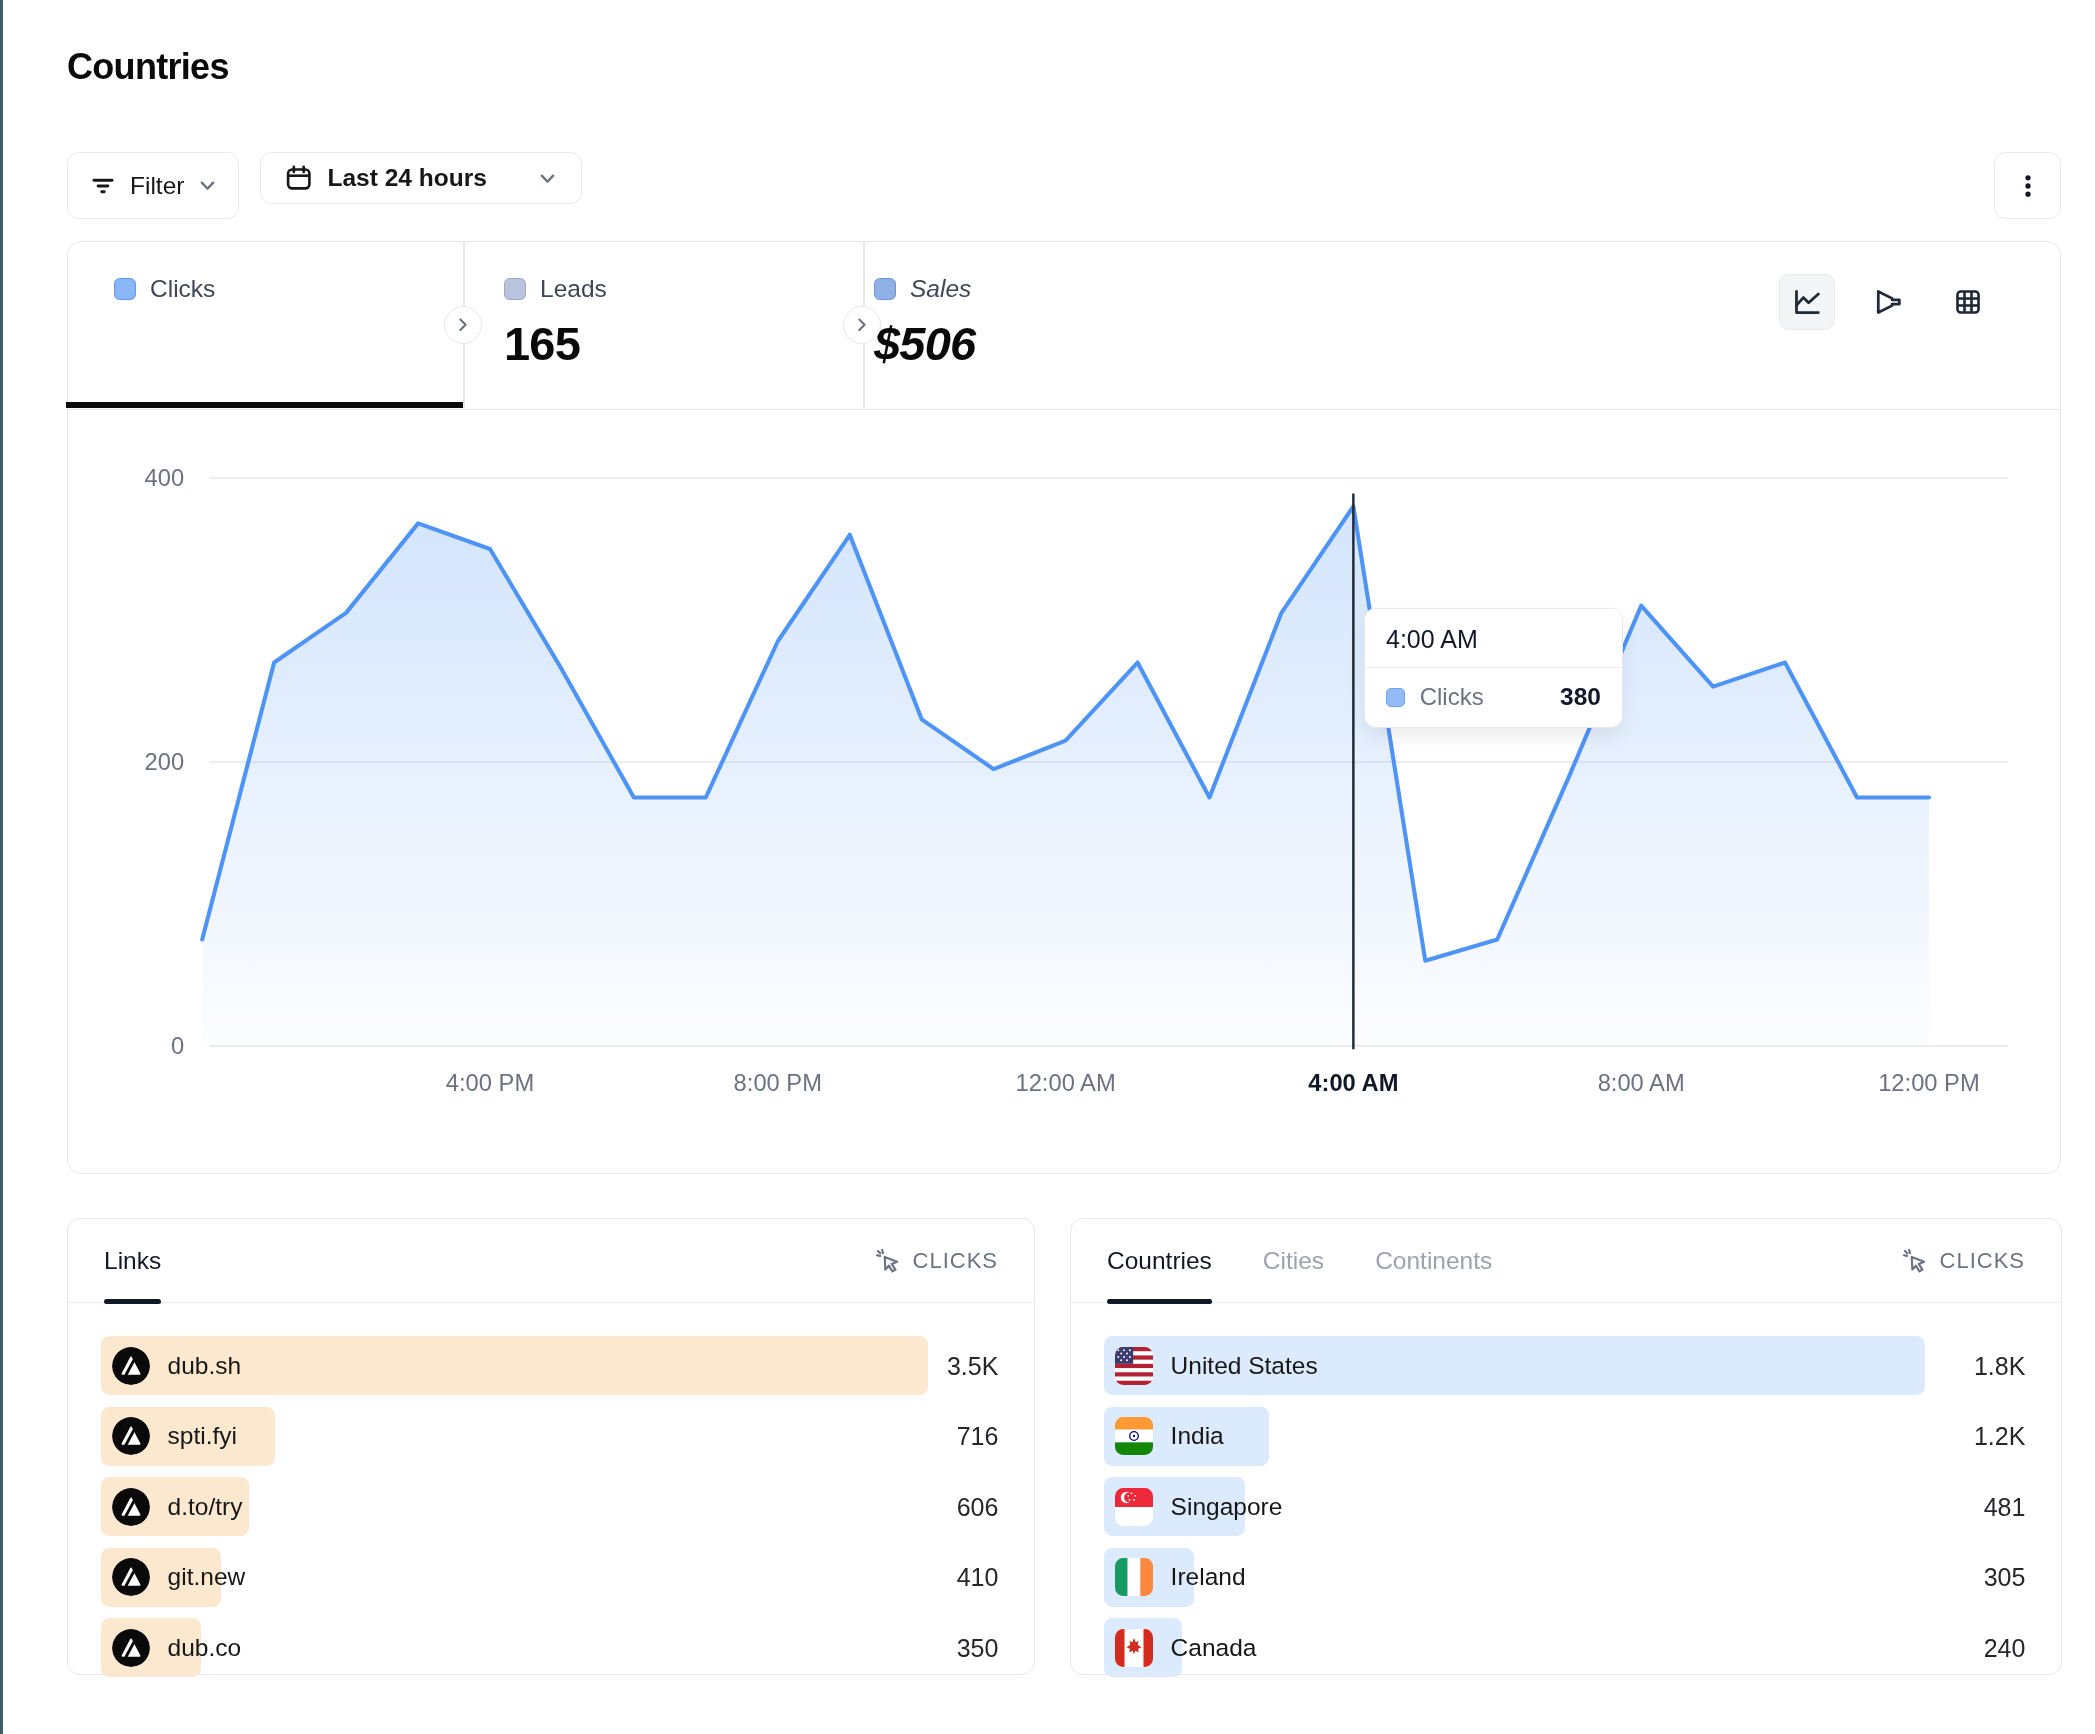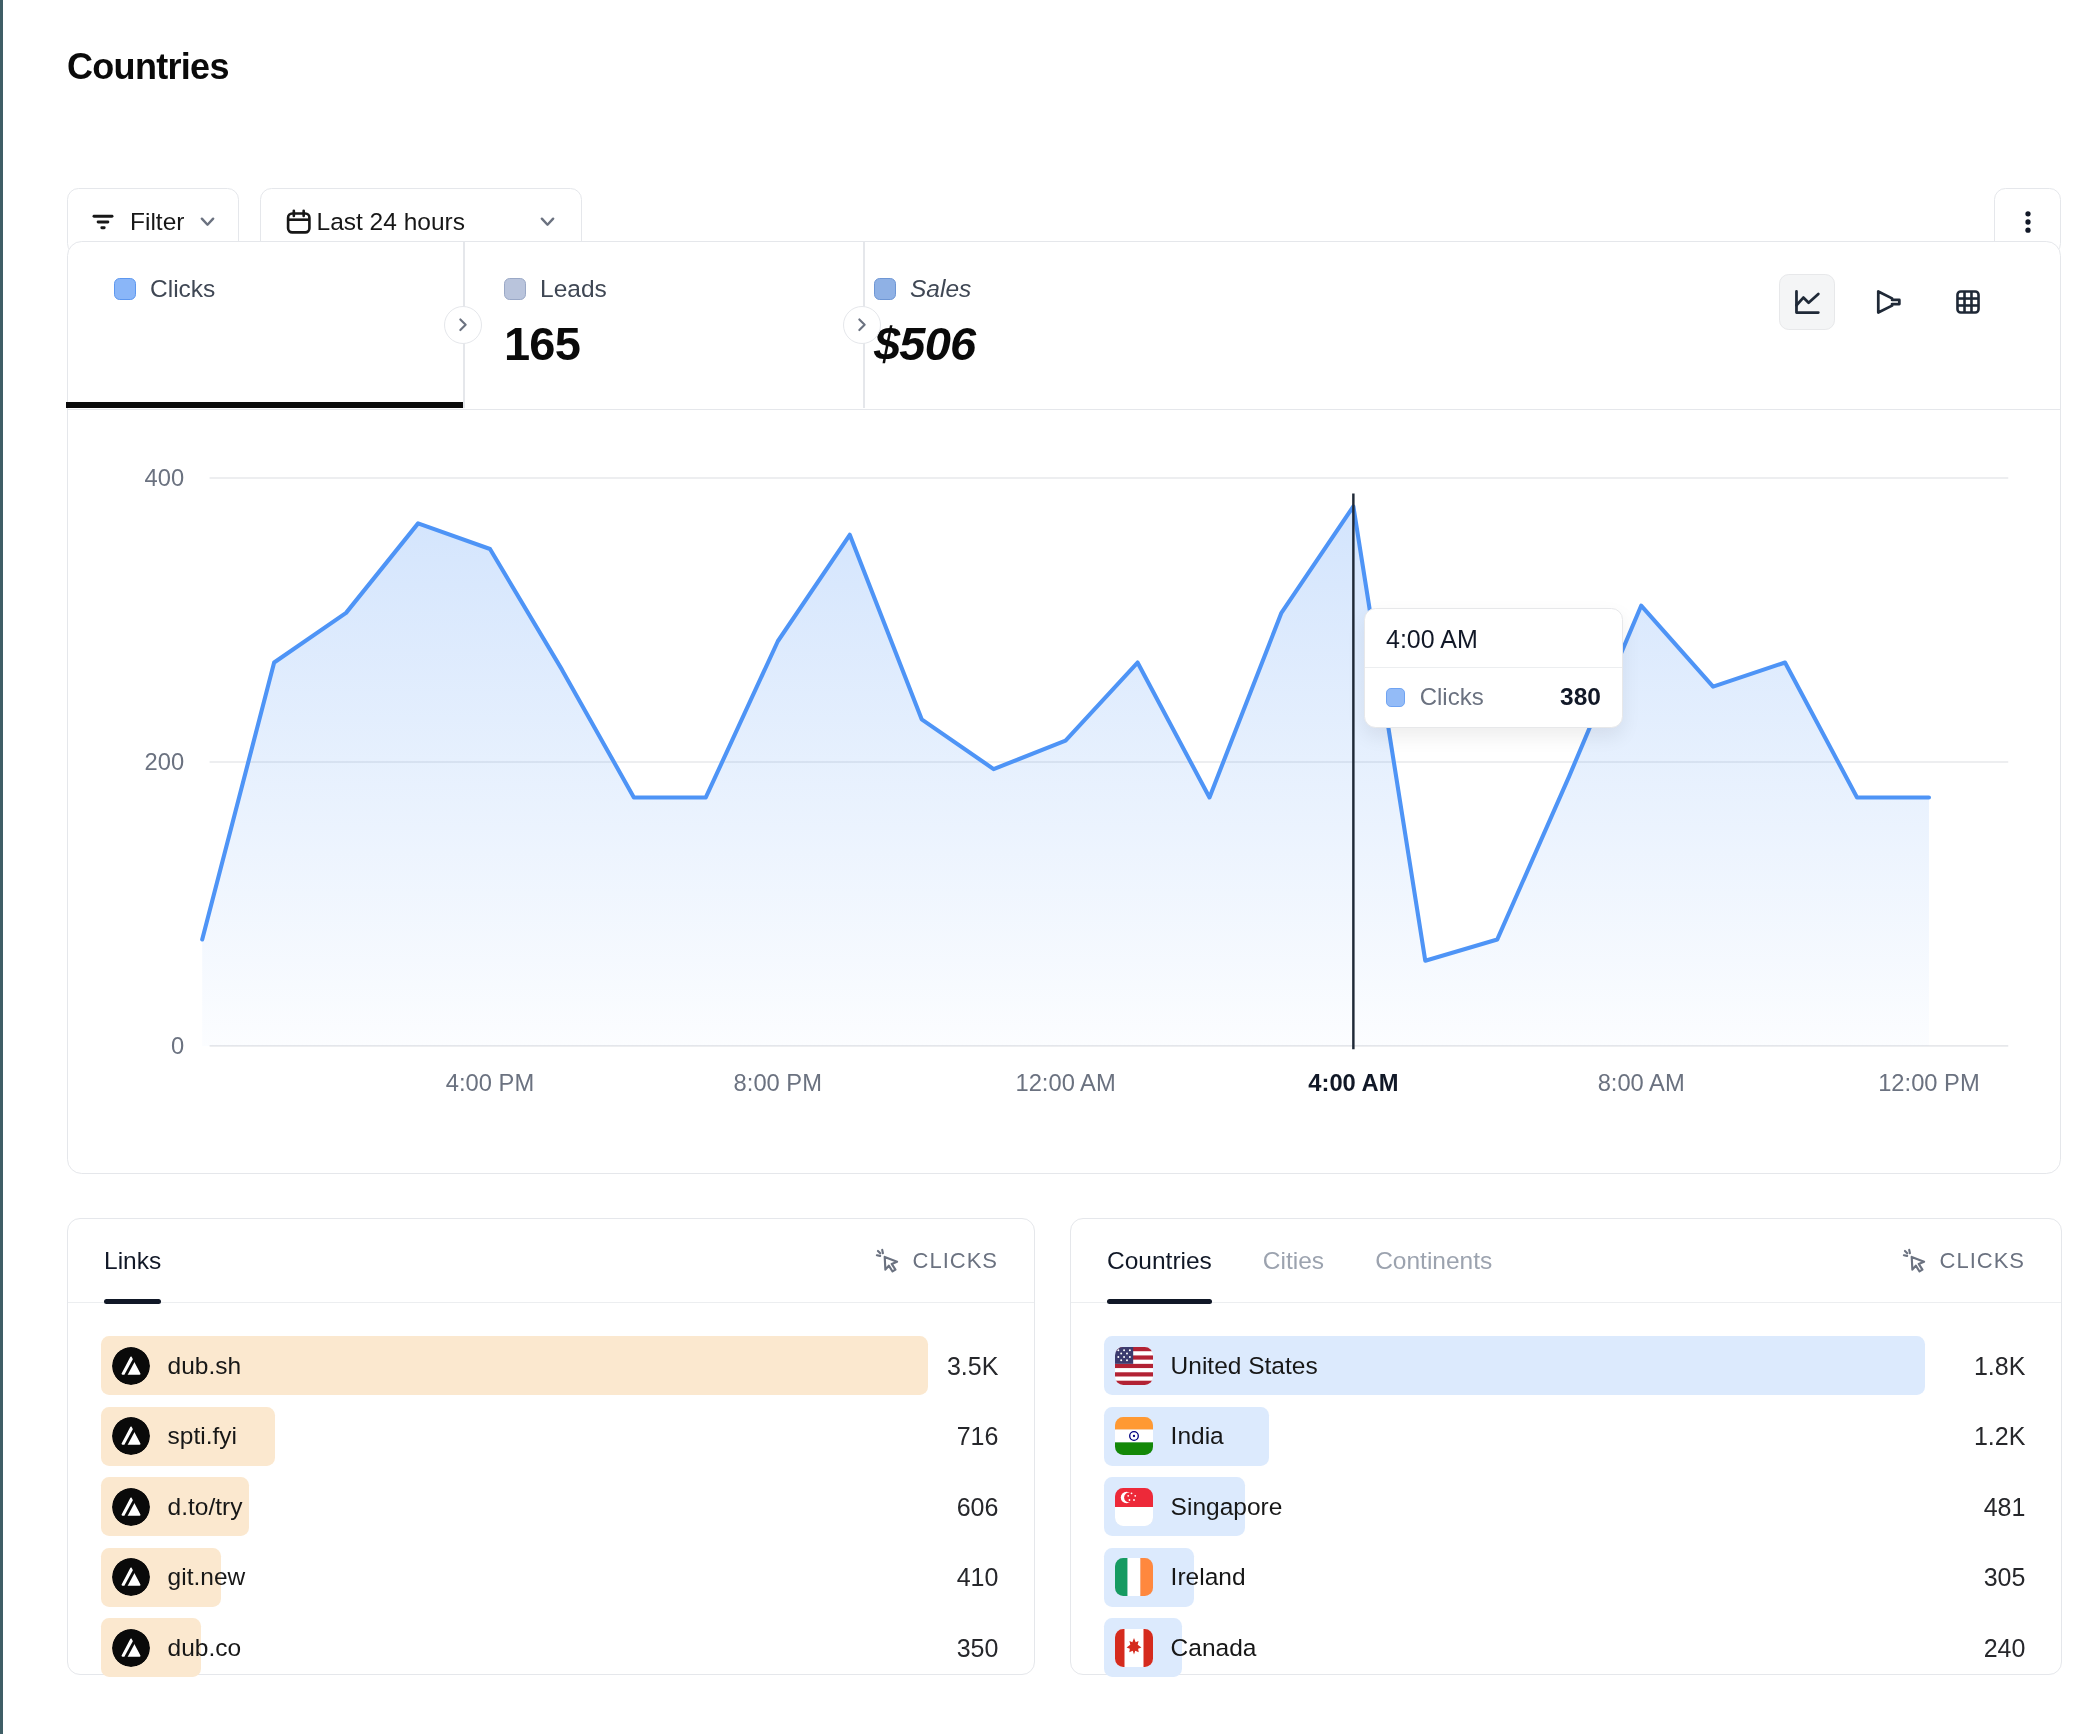--- a/index.html
+++ b/index.html
@@ -1,23 +1,23 @@
 <!DOCTYPE html>
 <html style="font-size:13px"><head>
 <meta charset="utf-8">
 <style>
   html,body{margin:0;padding:0;background:#fff;font-family:"Liberation Sans",sans-serif;color:#0a0a0a;}
   .canvas{position:relative;width:2096px;height:1735px;background:#fff;overflow:hidden;}
   .edge-strip{position:absolute;left:0;top:0;width:2.5px;height:100%;background:#3F5E66;}
   .page-title{position:absolute;left:67px;top:46px;font-size:36px;font-weight:700;letter-spacing:-0.7px;}
 
   
-  .btn{position:absolute;display:flex;align-items:center;border:1.6px solid #e5e7eb;border-radius:11.5px;background:#fff;box-sizing:border-box;cursor:pointer;margin-top:36px;}
+  .btn{position:absolute;display:flex;align-items:center;border:1.6px solid #e5e7eb;border-radius:11.5px;background:#fff;box-sizing:border-box;cursor:pointer;}
   #filter-btn{left:67px;top:152px;width:172px;height:67px;padding:0 21px;gap:13px;}
-  #date-btn{left:260px;top:152px;width:322px;height:67px;padding:0 23px;gap:3px;}
+  #date-btn{left:260px;top:152px;width:322px;height:52px;padding:0 23px;gap:14px;font-weight:bold;}
   #kebab-btn{left:1994px;top:152px;width:67px;height:67px;justify-content:center;}
   .btn-label{font-size:24.5px;color:#171717;white-space:nowrap;}
   #date-btn .btn-label{flex:1;}
   .icon{display:inline-flex;align-items:center;justify-content:center;}
 
   
   .main-card{position:absolute;left:67px;top:241px;width:1994px;height:933px;border:1.6px solid #e5e7eb;border-radius:14.7px;box-sizing:border-box;background:#fff;}
   .stats-row{position:absolute;left:0;top:0;width:100%;height:168px;border-bottom:1.6px solid #e5e7eb;box-sizing:border-box;}
   .stat-tab{position:absolute;top:0;height:168px;box-sizing:border-box;padding:33px 0 0 46px;cursor:pointer;}
   .stat-head{display:flex;align-items:center;gap:14px;}

